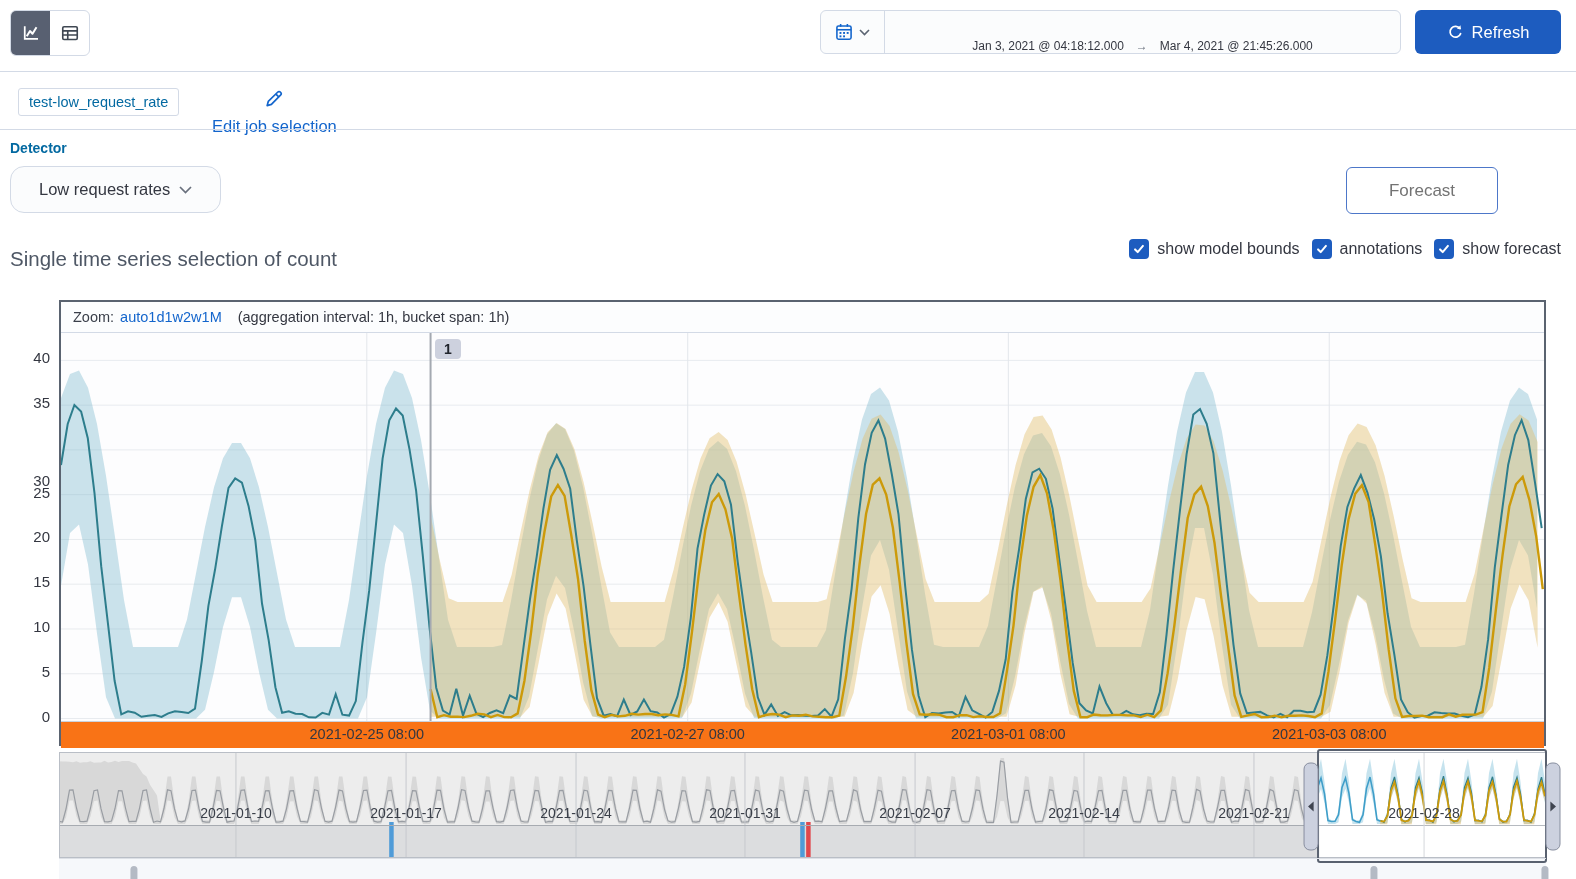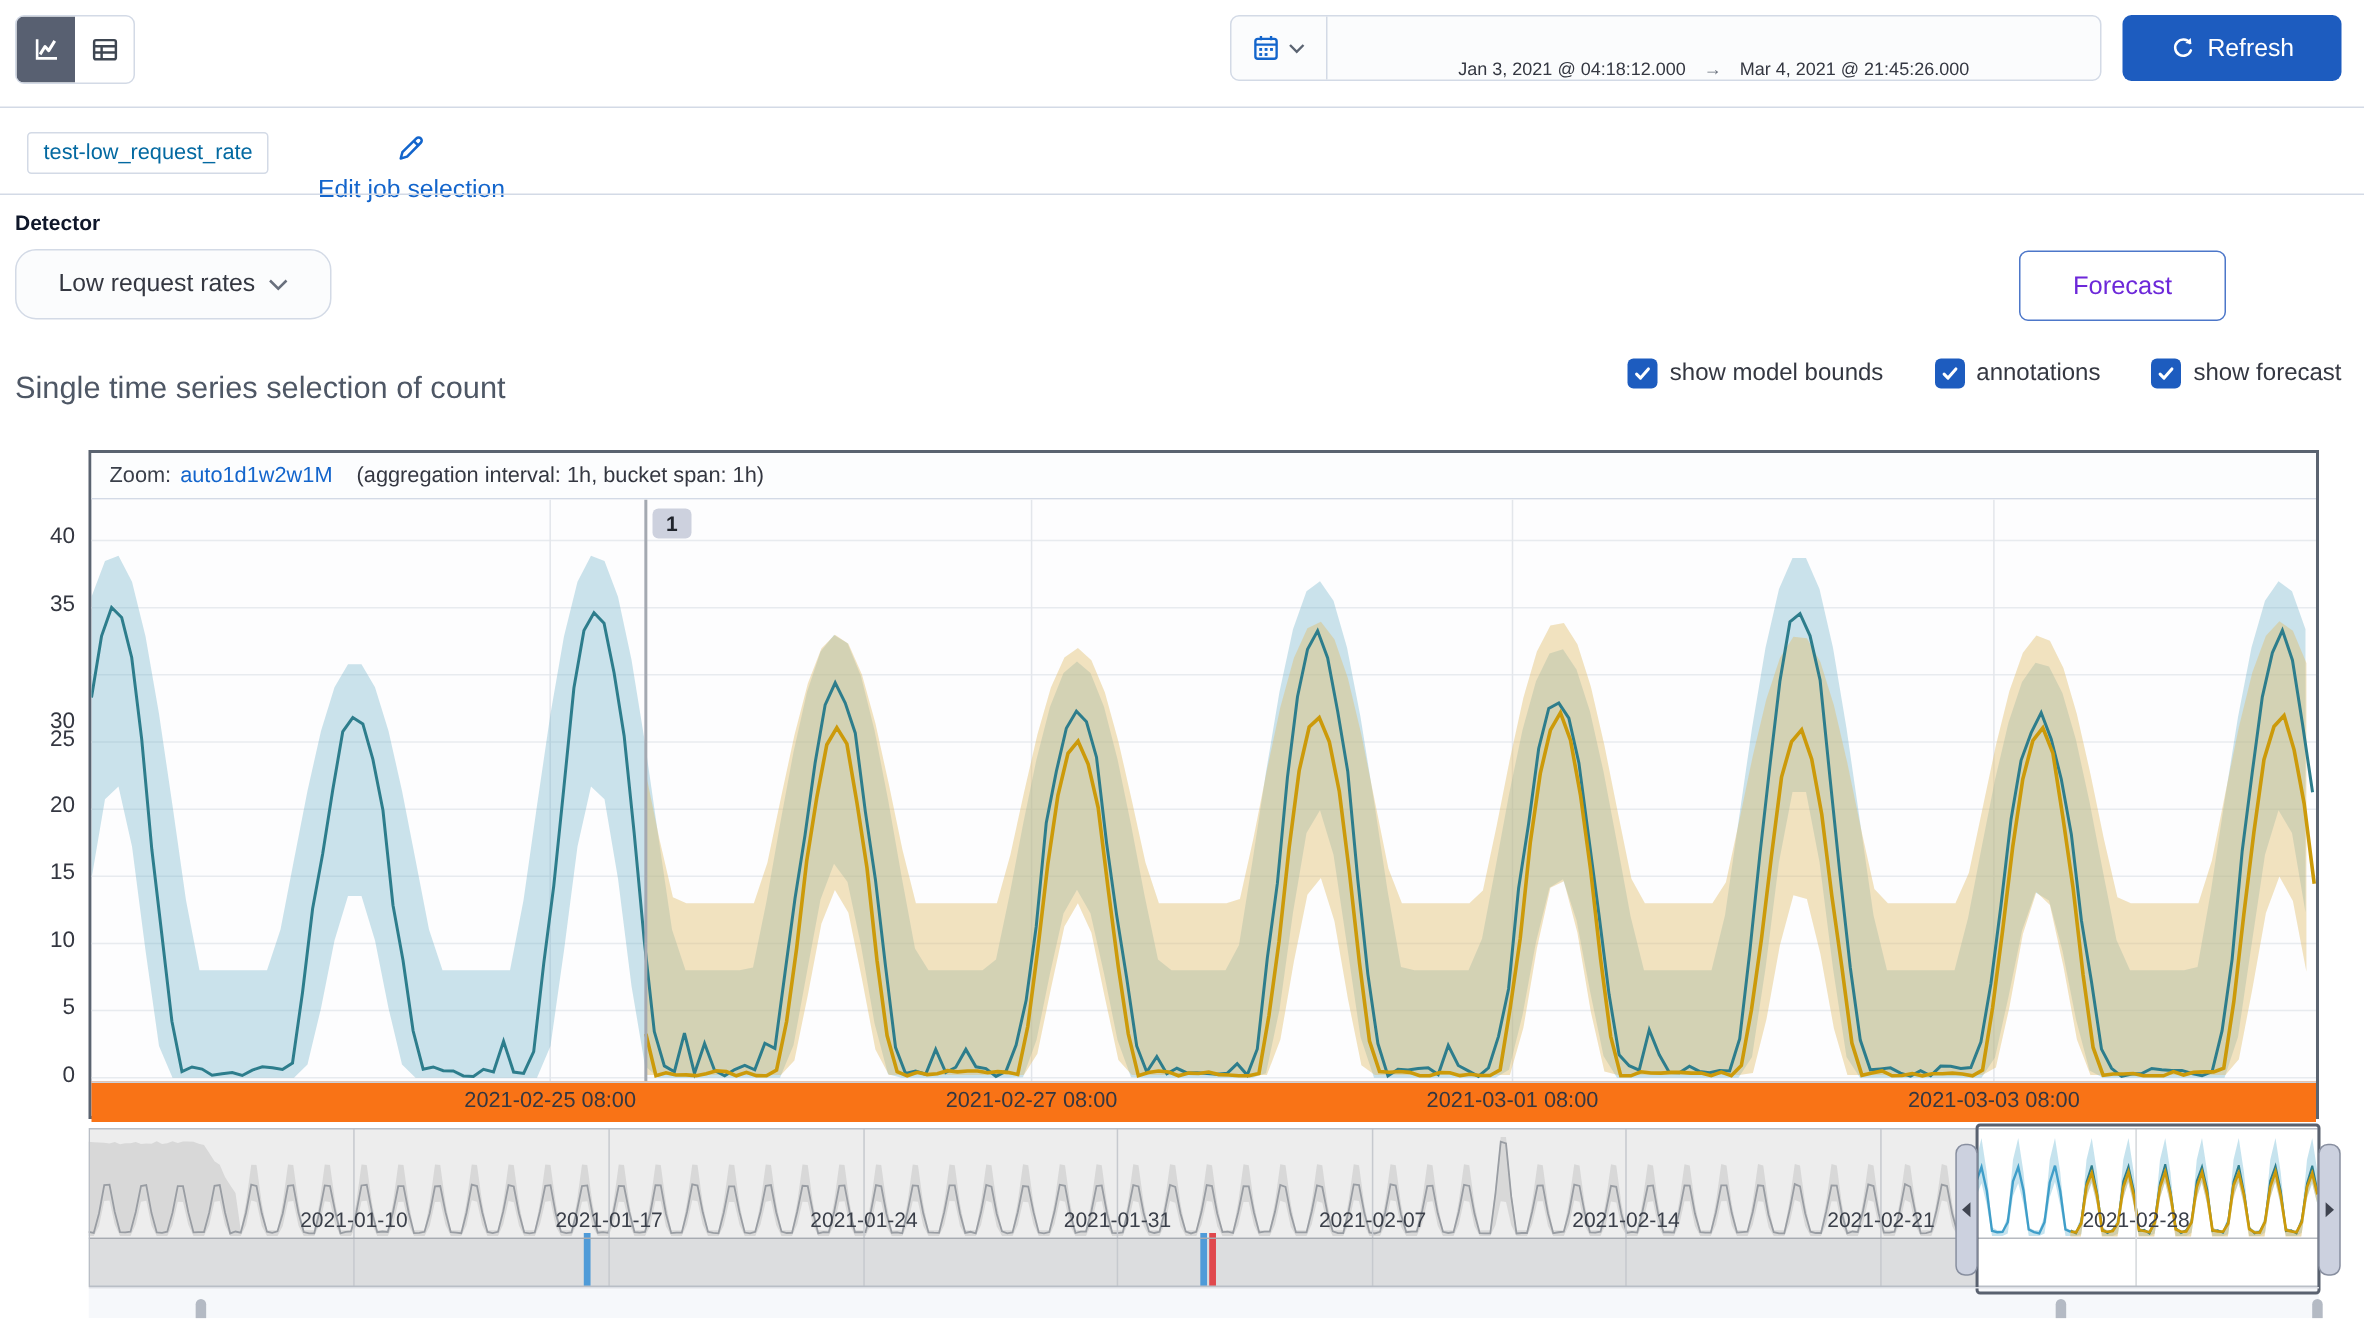--- a/index.html
+++ b/index.html
@@ -19,30 +19,30 @@
   .dp-dates{flex:1;display:flex;align-items:flex-end;justify-content:center;gap:12px;font-size:12px;color:#343741;cursor:pointer;}
   .btn-refresh{left:1415px;top:10px;width:146px;height:44px;background:#1d5cbf;border-radius:6px;border:none;
                color:#fff;font-size:16.5px;font-weight:500;display:flex;align-items:center;justify-content:center;gap:9px;cursor:pointer;
                font-family:"Liberation Sans",sans-serif;}
   
   .job-badge{left:18px;top:88px;height:28px;border:1px solid #d3dae6;border-radius:3px;background:#fff;
              display:flex;align-items:center;padding:0 10px;font-size:14.5px;color:#0369a1;box-sizing:border-box;}
   .edit-link{left:212px;top:90px;display:flex;align-items:center;gap:9px;cursor:pointer;flex-direction:column;}
   .edit-link span{font-size:16.5px;color:#1365cc;}
   
-  .detector-label{left:10px;top:140px;font-size:14px;font-weight:700;color:#0f172a;}
+  .detector-label{left:10px;top:140px;font-size:14px;font-weight:700;color:#0369a1;}
   .select{left:10px;top:166px;width:211px;height:47px;background:#fbfcfd;border:1px solid #d3dae6;border-radius:14px;
           display:flex;align-items:center;justify-content:space-between;padding:0 28px;box-sizing:border-box;cursor:pointer;}
   .select span{font-size:16.5px;color:#343741;}
-  .btn-forecast{left:1346px;top:167px;width:138px;height:47px;background:#fff;border:1px solid #4d77c9;border-radius:6px;
-                color:#6d28d9;font-size:17px;font-weight:500;display:flex;align-items:center;justify-content:center;cursor:pointer;
+  .btn-forecast{left:1346px;top:167px;width:152px;height:47px;background:#fff;border:1px solid #4d77c9;border-radius:6px;
+                color:#737373;font-size:17px;font-weight:500;display:flex;align-items:center;justify-content:center;cursor:pointer;
                 font-family:"Liberation Sans",sans-serif;}
   
   .series-heading{left:10px;top:247px;font-size:20.5px;font-weight:500;color:#4e5765;}
-  .cb-row{right:15px;top:239px;display:flex;gap:34px;align-items:center;}
+  .cb-row{right:15px;top:239px;display:flex;gap:12px;align-items:center;}
   .cb-item{display:flex;align-items:center;gap:8px;}
   .cb-box{width:20px;height:20px;border-radius:4px;background:#1d5cbf;display:flex;align-items:center;justify-content:center;cursor:pointer;}
   .cb-item span{font-size:16px;color:#343741;}
   
   .chart-card{left:59px;top:300px;width:1487px;height:446px;border:2px solid #5a6370;box-sizing:border-box;background:#fdfdfe;}
   .zoom-bar{height:30px;border-bottom:1px solid #d3dae6;display:flex;align-items:center;gap:6px;
             padding-left:12px;font-size:14.5px;color:#3a3f4a;background:#fcfdfe;}
   .zoom-bar a{color:#1365cc;text-decoration:none;cursor:pointer;}
   .zoom-note{margin-left:10px;color:#343741;}
   .axis-strip{position:relative;height:26px;background:#f97316;border-top:1px solid #ccd2dc;}

